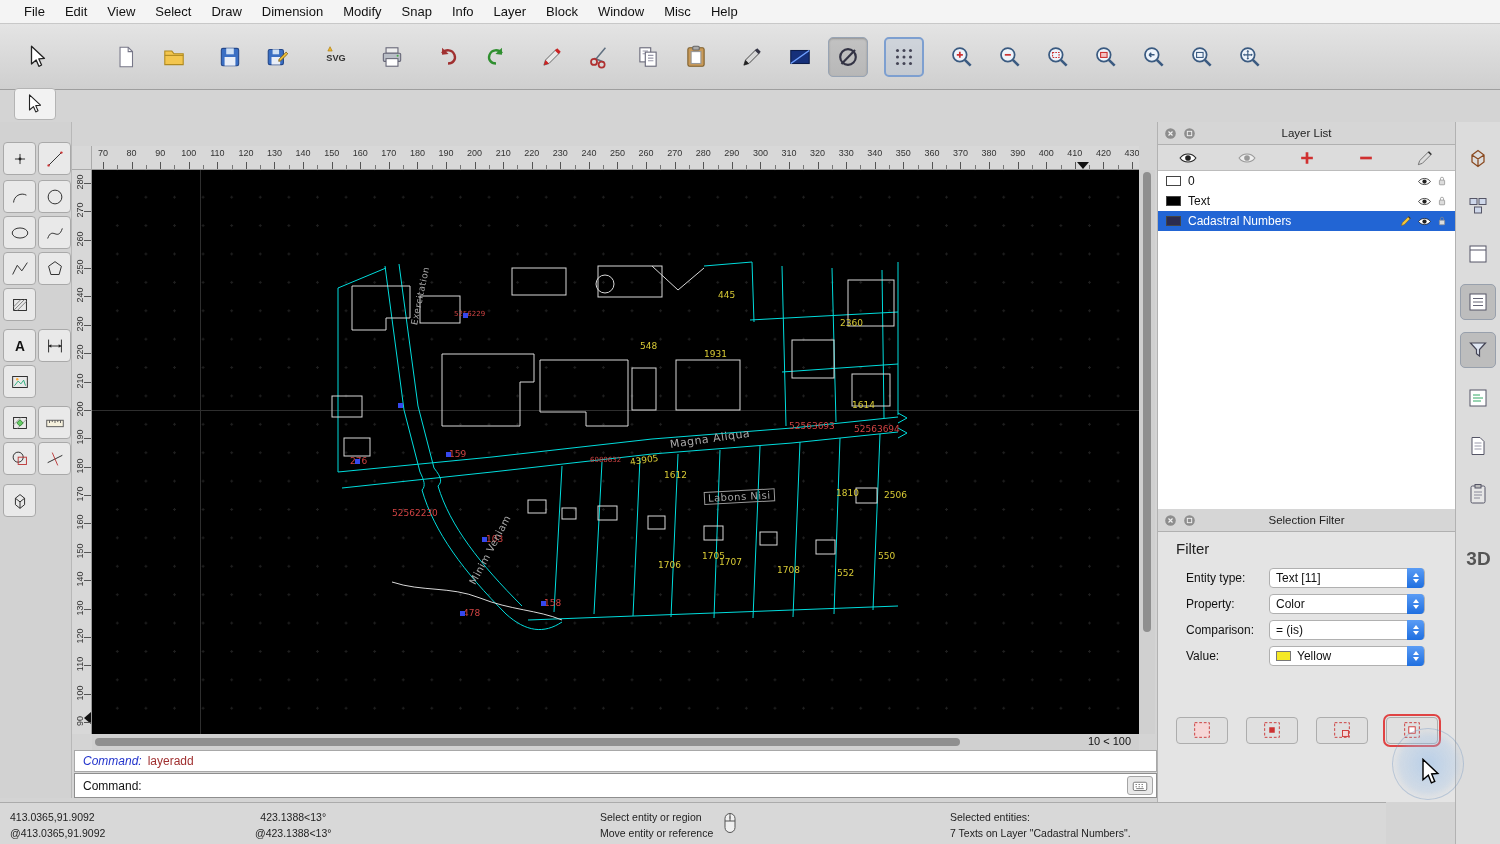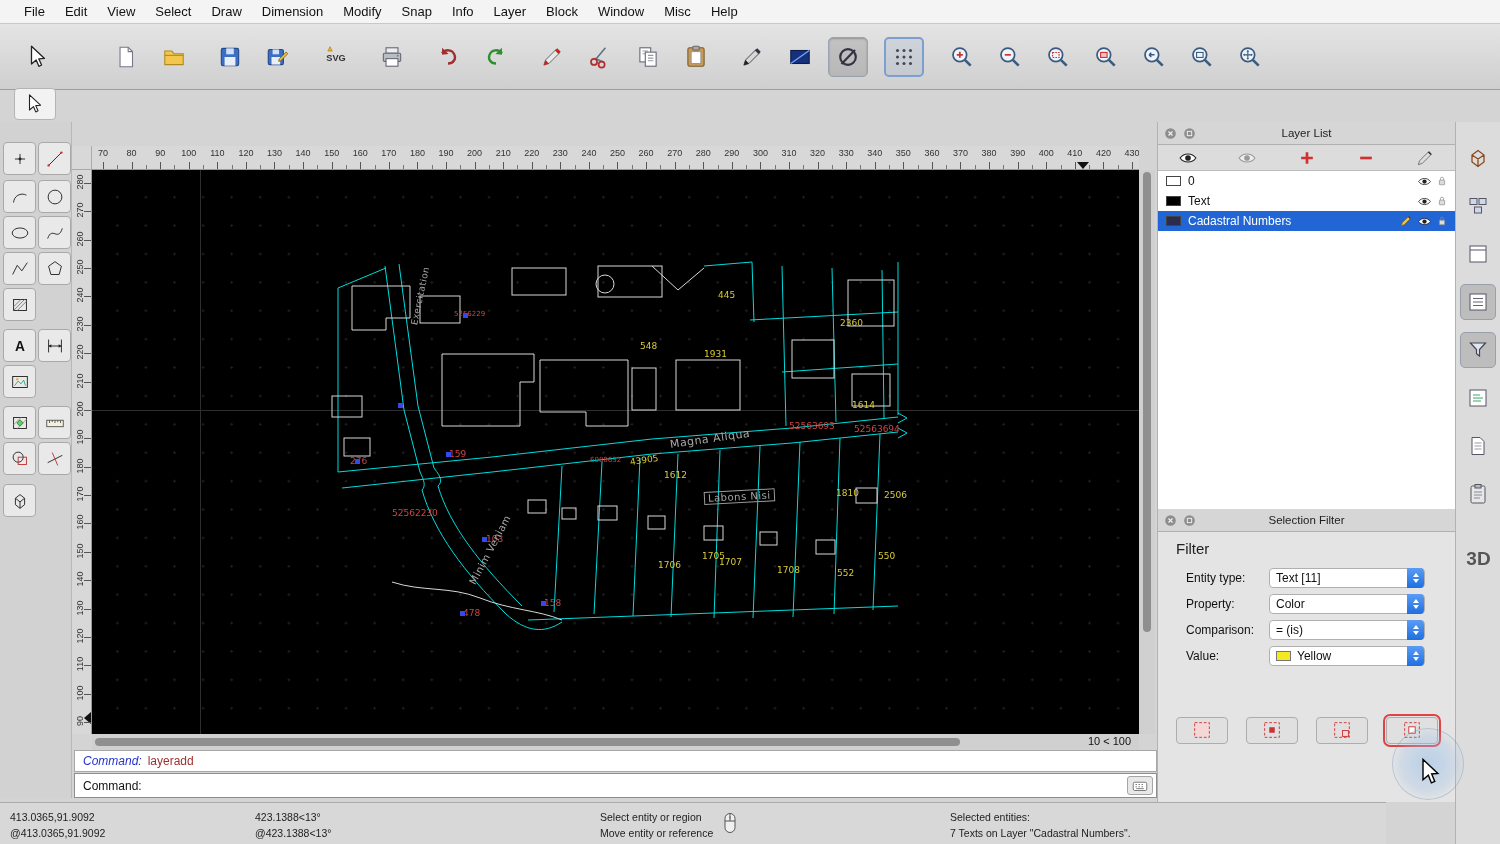--- a/index.html
+++ b/index.html
@@ -89,21 +89,21 @@
 
   
   #strip { position:absolute; left:1455px; top:122px; width:45px; height:722px; background:#dcdcdc; border-left:1px solid #b2b2b2; }
   .sbtn { position:absolute; left:4px; width:36px; height:36px; border:1px solid transparent; border-radius:5px; background:transparent; display:flex; align-items:center; justify-content:center; }
   .sbtn.pressed { background:rgba(0,0,0,0.14); border-color:#98a0ac; }
   #strip-3d { position:absolute; left:0; width:45px; top:426px; text-align:center; font-size:19px; font-weight:bold; color:#555; }
 
   
   #statusbar { position:absolute; left:0; top:802px; width:1386px; height:42px; background:#d8d8d8; border-top:1px solid #ababab; font-size:10.5px; color:#222; }
   .stat { position:absolute; top:6px; line-height:1.55; white-space:pre; }
-  #stat1 { left:10px; } #stat2 { left:255px; } #stat3 { left:600px; } #stat4 { left:950px; }
+  #stat1 { left:10px; } #stat2 { left:255px;text-align:center; } #stat3 { left:600px; } #stat4 { left:950px; }
   #mouse-icon { position:absolute; left:718px; top:8px; }
 
   
   #hl-circle { position:absolute; left:1392px; top:728px; width:72px; height:72px; border-radius:50%; background:radial-gradient(circle, rgba(150,190,235,0.55) 0%, rgba(150,190,235,0.25) 55%, rgba(150,190,235,0) 72%); border:1px solid rgba(100,140,190,0.35); pointer-events:none; z-index:98; }
   #cursor { position:absolute; left:1420px; top:758px; pointer-events:none; z-index:99; }
 </style>
 </head>
 <body>
 
 <div id="root">

